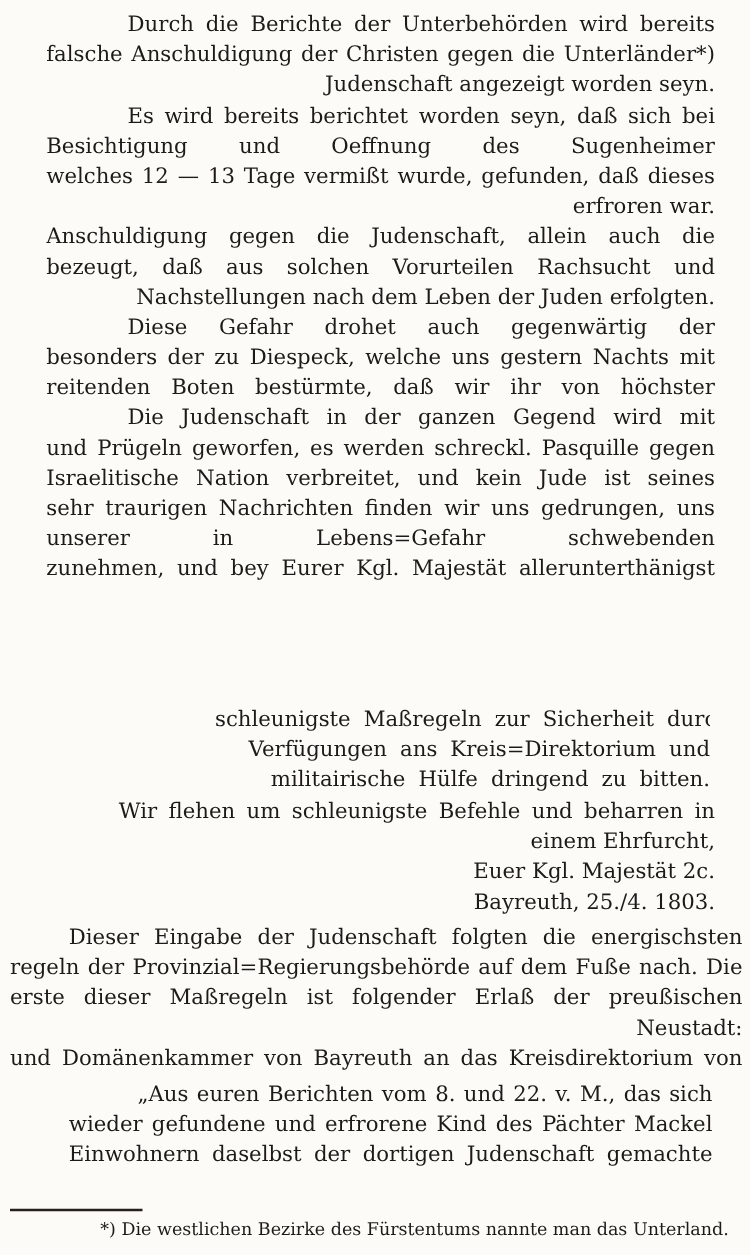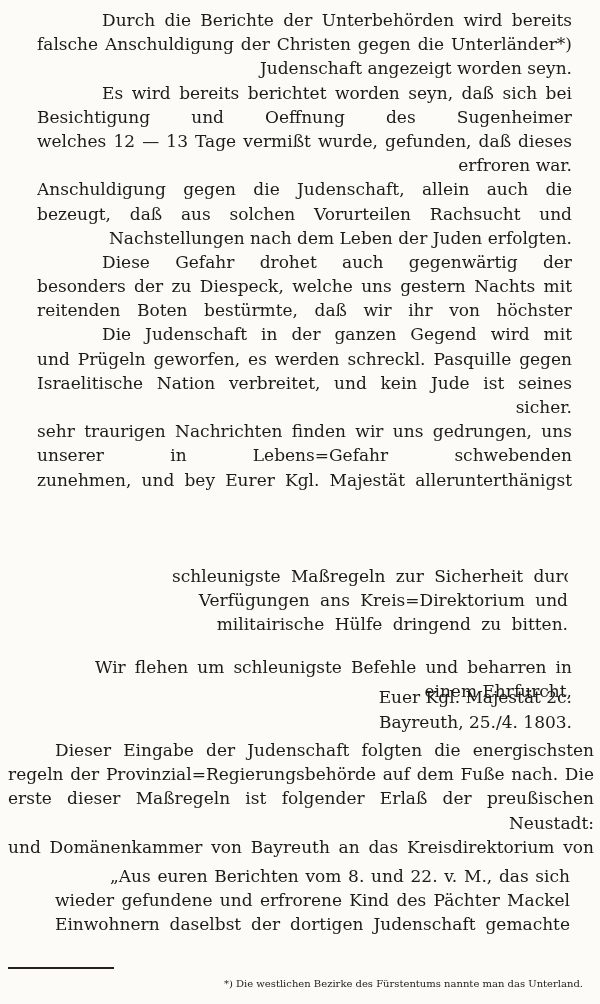--- a/index.html
+++ b/index.html
@@ -29,35 +29,35 @@
   .end { text-align: right; }
   .ind { text-indent: 65px; }          
   .ind-small { text-indent: 58px; }    
   .ind-nar { text-indent: 47px; }      
   .ind-quote { text-indent: 55px; }    
   .sig { text-indent: 208px; }
 
   #petition  { left: 37px;  top: 8px;    width: 535px; }
   #inset     { left: 172px; top: 564px;  width: 396px; }
   #inset .line { word-spacing: 5px; }
-  #closing   { left: 37px;  top: 655px;  width: 535px; }
+  #closing   { left: 37px;  top: 637px;  width: 535px; }
   #signature { left: 37px;  top: 685px;  width: 535px; }
   #dateline  { left: 37px;  top: 710px;  width: 535px; }
   #narrative { left: 8px;   top: 738px;  width: 586px; }
   #quote     { left: 55px;  top: 864px;  width: 515px; }
 
   #footnote-rule {
     left: 8px; top: 967px; width: 106px; height: 0;
     border-top: 2px solid #24211d;
   }
   #footnote {
     left: 8px; top: 972px; width: 575px;
   }
   #footnote .line {
-    font-size: 10px;
+    font-size: 14px;
     line-height: 24px;
     height: 24px;
   }
 </style>
 </head>
 <body>
 
 <div class="block" id="petition">
   <div class="line j ind">Durch die Berichte der Unterbehörden wird bereits die</div>
   <div class="line j">falsche Anschuldigung der Christen gegen die Unterländer*)</div>
@@ -68,21 +68,20 @@
   <div class="line end">erfroren war.</div>
   <div class="line j">Anschuldigung gegen die Judenschaft, allein auch die Geschichte</div>
   <div class="line j">bezeugt, daß aus solchen Vorurteilen Rachsucht und würkliche</div>
   <div class="line end">Nachstellungen nach dem Leben der Juden erfolgten.</div>
   <div class="line j ind">Diese Gefahr drohet auch gegenwärtig der Judenschaft,</div>
   <div class="line j">besonders der zu Diespeck, welche uns gestern Nachts mit einem</div>
   <div class="line j">reitenden Boten bestürmte, daß wir ihr von höchster Behörde</div>
   <div class="line j ind">Die Judenschaft in der ganzen Gegend wird mit Steinen</div>
   <div class="line j">und Prügeln geworfen, es werden schreckl. Pasquille gegen die</div>
   <div class="line j">Israelitische Nation verbreitet, und kein Jude ist seines Lebens</div>
-  <div class="line end">sicher.</div>
   <div class="line j">sehr traurigen Nachrichten finden wir uns gedrungen, uns</div>
   <div class="line j">unserer in Lebens=Gefahr schwebenden Glaubens=Genossen an=</div>
   <div class="line j">zunehmen, und bey Eurer Kgl. Majestät allerunterthänigst um</div>
 </div>
 
 <div class="block" id="inset">
   <div class="line end">schleunigste Maßregeln zur Sicherheit durch</div>
   <div class="line end">Verfügungen ans Kreis=Direktorium und</div>
   <div class="line end">militairische Hülfe dringend zu bitten.</div>
 </div>

